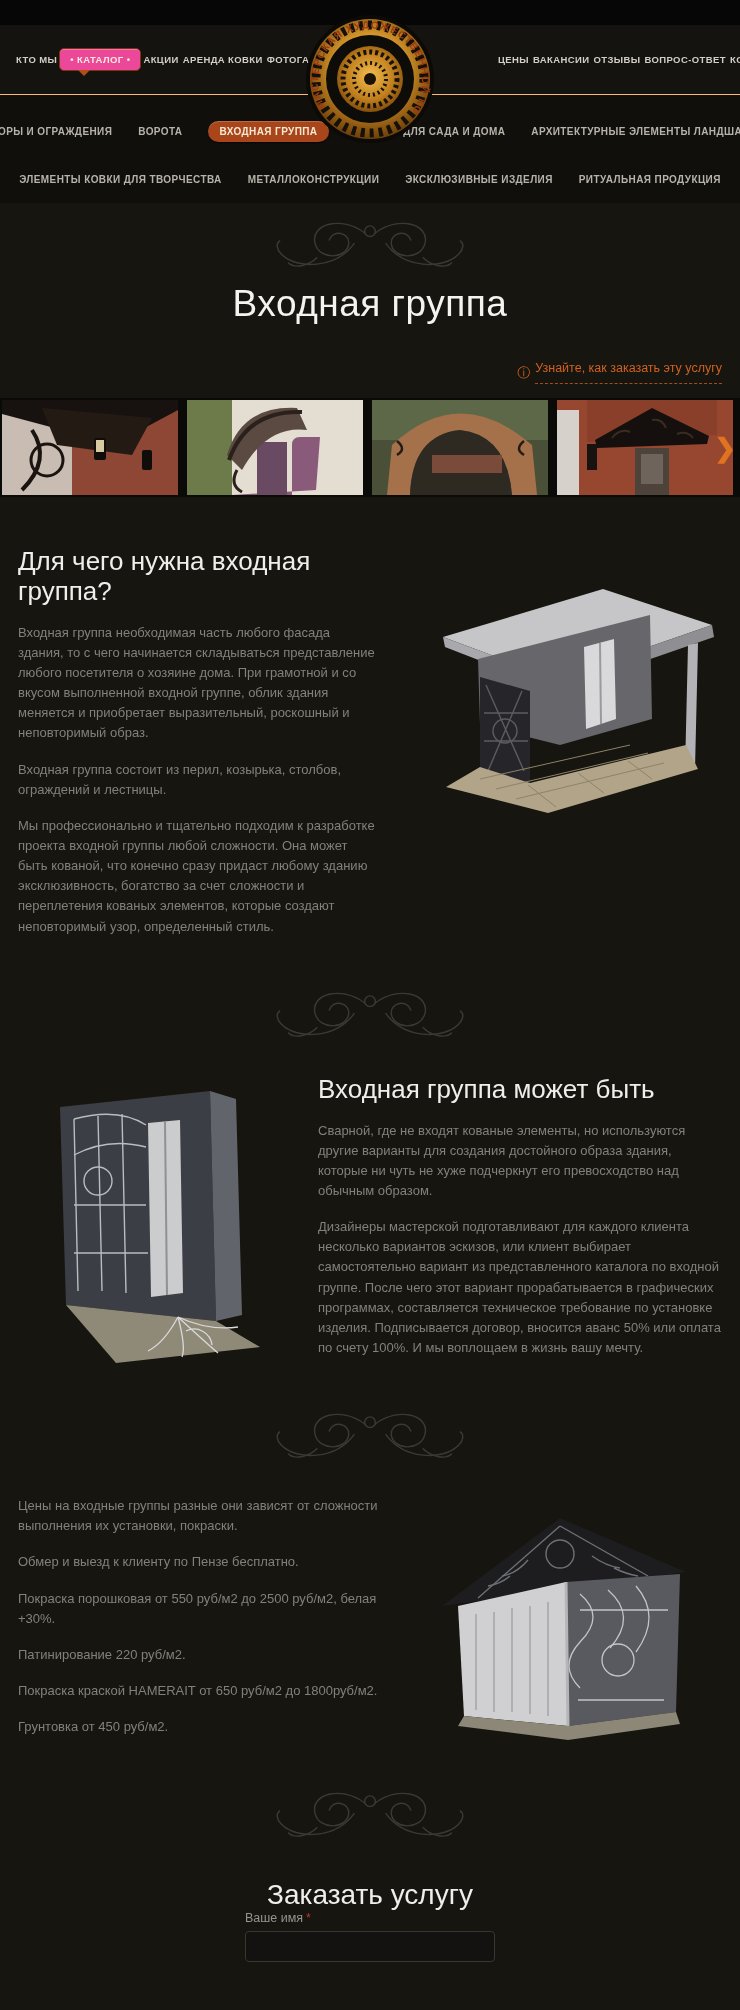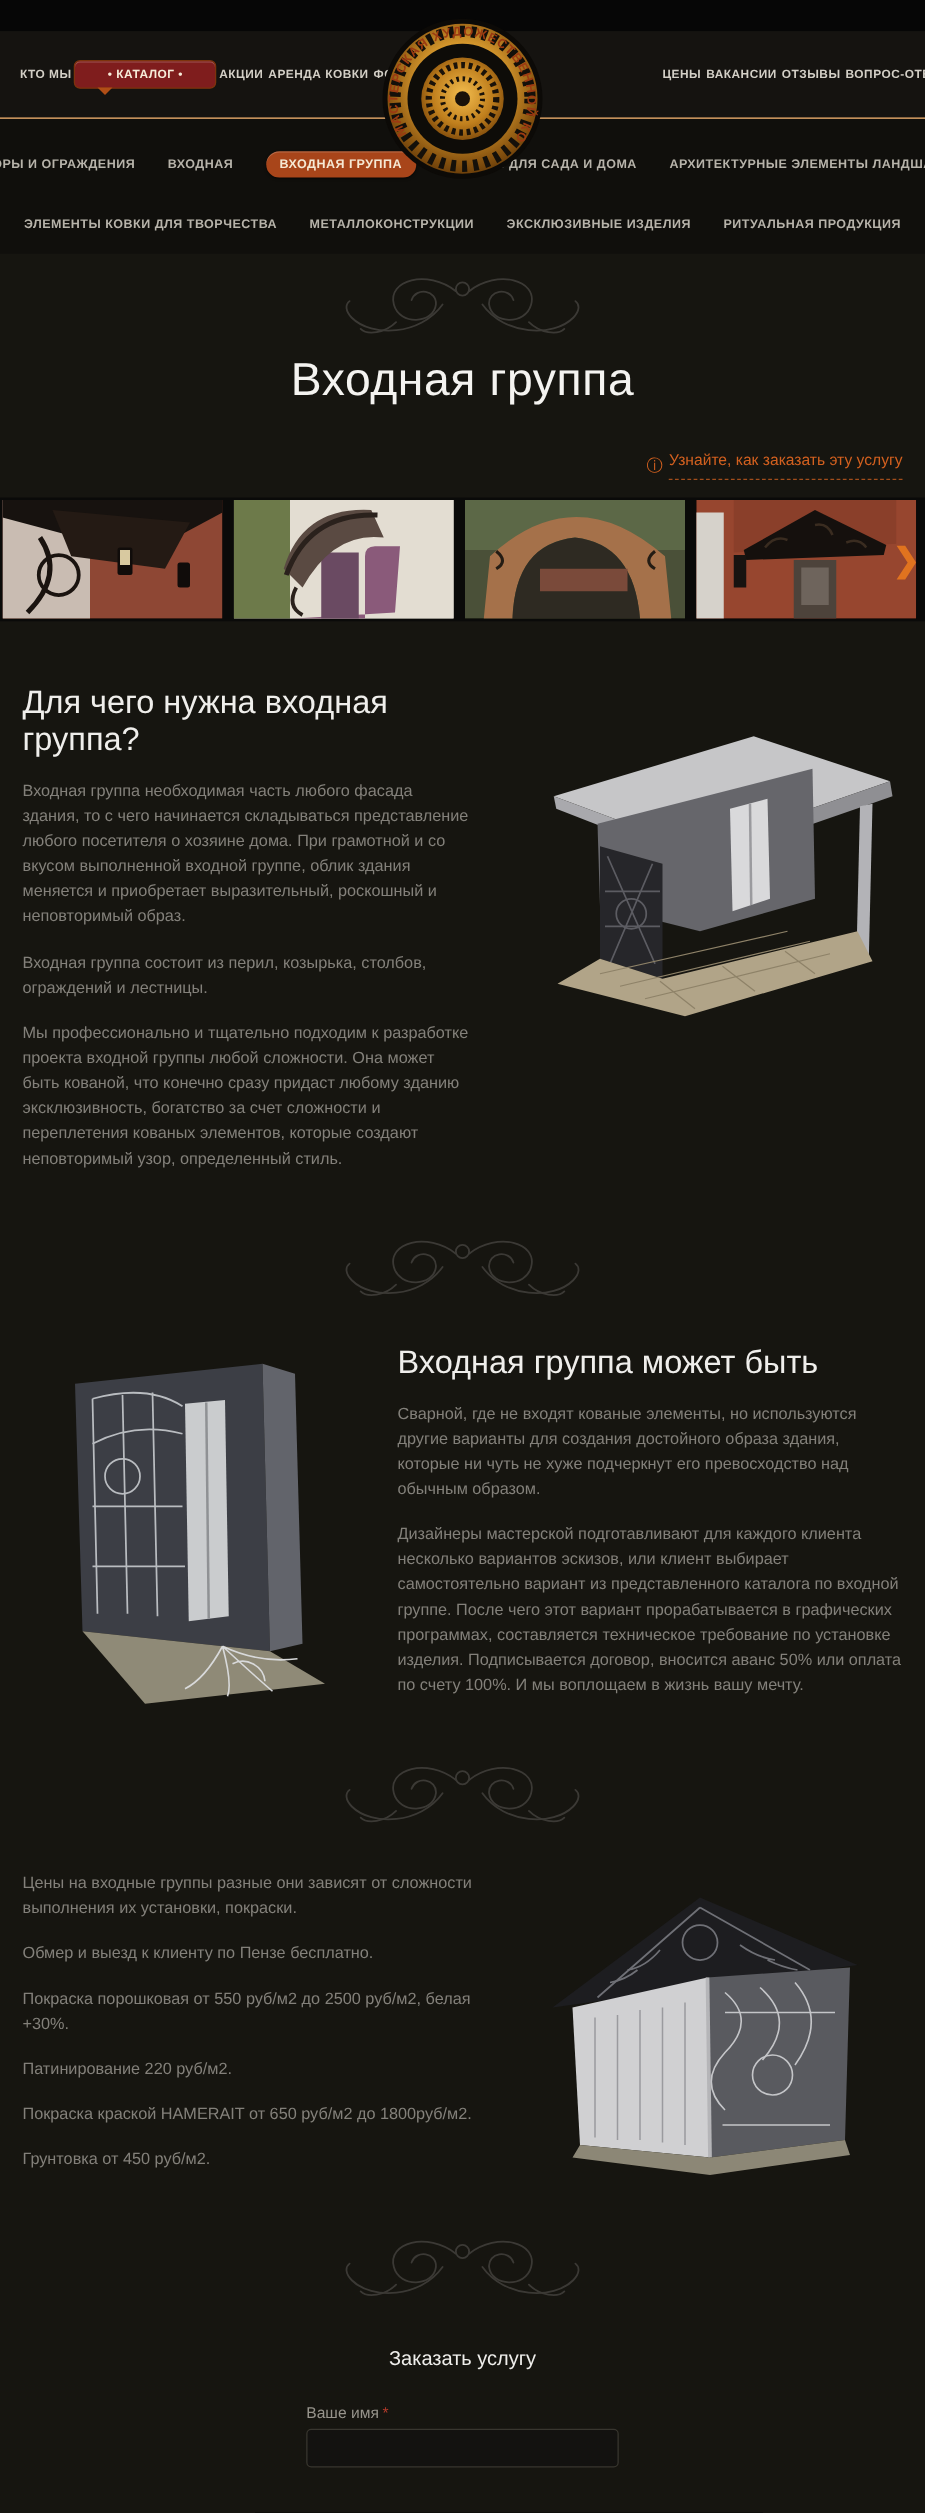--- a/index.html
+++ b/index.html
@@ -6,21 +6,21 @@
   html,body { background:#0b0b09; }
   body { width:740px; margin:0 auto; font-family:"Liberation Sans", sans-serif; color:#807d76; }
   .page { width:740px; min-height:2010px; background:#161510; overflow:hidden; }
 
   
   .top-strip { height:25px; background:#060606; }
   .header { position:relative; height:70px; background:#151310; border-bottom:1px solid #fdba74; }
   .mainnav { display:flex; align-items:center; justify-content:space-between; height:100%; padding:0 14px; }
   .mainnav .spacer { width:150px; flex:0 0 150px; }
   .nav-item { font-size:9.5px; font-weight:bold; letter-spacing:.4px; color:#d3cfc6; cursor:pointer; white-space:nowrap; padding:4px 2px; }
-  .nav-bubble { position:relative; background:#7f1d1d; border:1px solid #7d330c; border-radius:5px; padding:5px 26px; color:#f7ecd9; box-shadow:inset 0 1px 0 rgba(255,255,255,.25); }
+  .nav-bubble { position:relative; background:#ec4899; border:1px solid #7d330c; border-radius:5px; padding:5px 10px; color:#f7ecd9; box-shadow:inset 0 1px 0 rgba(255,255,255,.25); }
   .nav-bubble::after { content:""; position:absolute; left:18px; bottom:-6px; border:6px solid transparent; border-top-color:#b04e16; border-bottom:none; }
   .logo { position:absolute; left:50%; top:-12px; transform:translateX(-50%); width:132px; height:132px; cursor:pointer; z-index:5; }
 
   
   .catalog { background:#100f0c; padding:26px 10px 18px; }
   .cat-row { display:flex; justify-content:center; align-items:center; gap:26px; flex-wrap:nowrap; }
   .cat-row + .cat-row { margin-top:32px; }
   .cat-link { font-size:10px; font-weight:bold; letter-spacing:.4px; color:#b7b3aa; cursor:pointer; white-space:nowrap; }
   .cat-active { background:#a8451a; color:#f6e9d4; padding:5px 11px; border-radius:11px; box-shadow:inset 0 1px 0 rgba(255,255,255,.2), 0 1px 2px rgba(0,0,0,.6); }
 
@@ -53,21 +53,21 @@
   .sect2 { margin-top:16px; }
   .sect2 .col-img { flex:0 0 300px; padding:10px 20px 0 10px; }
   .sect3 { margin-top:12px; }
   .sect3 .col-text { flex:0 0 400px; padding-right:14px; }
   .sect3 .col-img { flex:1 1 auto; padding-top:14px; }
   .render { display:block; }
   .divider-wrap { text-align:center; margin:34px 0 26px; }
 
   
   .order-form { width:250px; margin:30px auto 0; }
-  .form-title { text-align:center; font-size:16px; font-weight:400; color:#efeeeb; margin-bottom:26px; }
+  .form-title { text-align:center; font-size:28px; font-weight:400; color:#efeeeb; }
   .field { margin-bottom:14px; }
   .field label { display:block; font-size:12.5px; color:#97948c; margin-bottom:6px; }
   .req { color:#b43a2a; margin-left:3px; }
   .field input { width:100%; height:31px; background:#131210; border:1px solid #38362f; border-radius:4px; color:#d8d5cd; padding:0 8px; font-size:13px; outline:none; }
 </style>
 </head>
 <body>
 
 <div class="page">
 
@@ -113,21 +113,21 @@
         <text font-size="10.2" font-weight="bold" letter-spacing="1.2" fill="#9c3a12">
           <textPath href="#logoArc" startOffset="2%">МАСТЕРСКАЯ ХУДОЖЕСТВЕННОЙ КОВКИ</textPath>
         </text>
       </svg>
     </div>
   </div>
 
   <div class="catalog">
     <div class="cat-row">
       <span class="cat-link">ЗАБОРЫ И ОГРАЖДЕНИЯ</span>
-      <span class="cat-link">ВХОДНАЯ</span>
+      <span class="cat-link">ВОРОТА</span>
       <span class="cat-link cat-active">ВХОДНАЯ ГРУППА</span>
       <span class="cat-link">МЕБЕЛЬ ДЛЯ САДА И ДОМА</span>
       <span class="cat-link">АРХИТЕКТУРНЫЕ ЭЛЕМЕНТЫ ЛАНДШАФТА</span>
     </div>
     <div class="cat-row">
       <span class="cat-link">ЭЛЕМЕНТЫ КОВКИ ДЛЯ ТВОРЧЕСТВА</span>
       <span class="cat-link">МЕТАЛЛОКОНСТРУКЦИИ</span>
       <span class="cat-link">ЭКСКЛЮЗИВНЫЕ ИЗДЕЛИЯ</span>
       <span class="cat-link">РИТУАЛЬНАЯ ПРОДУКЦИЯ</span>
     </div>

